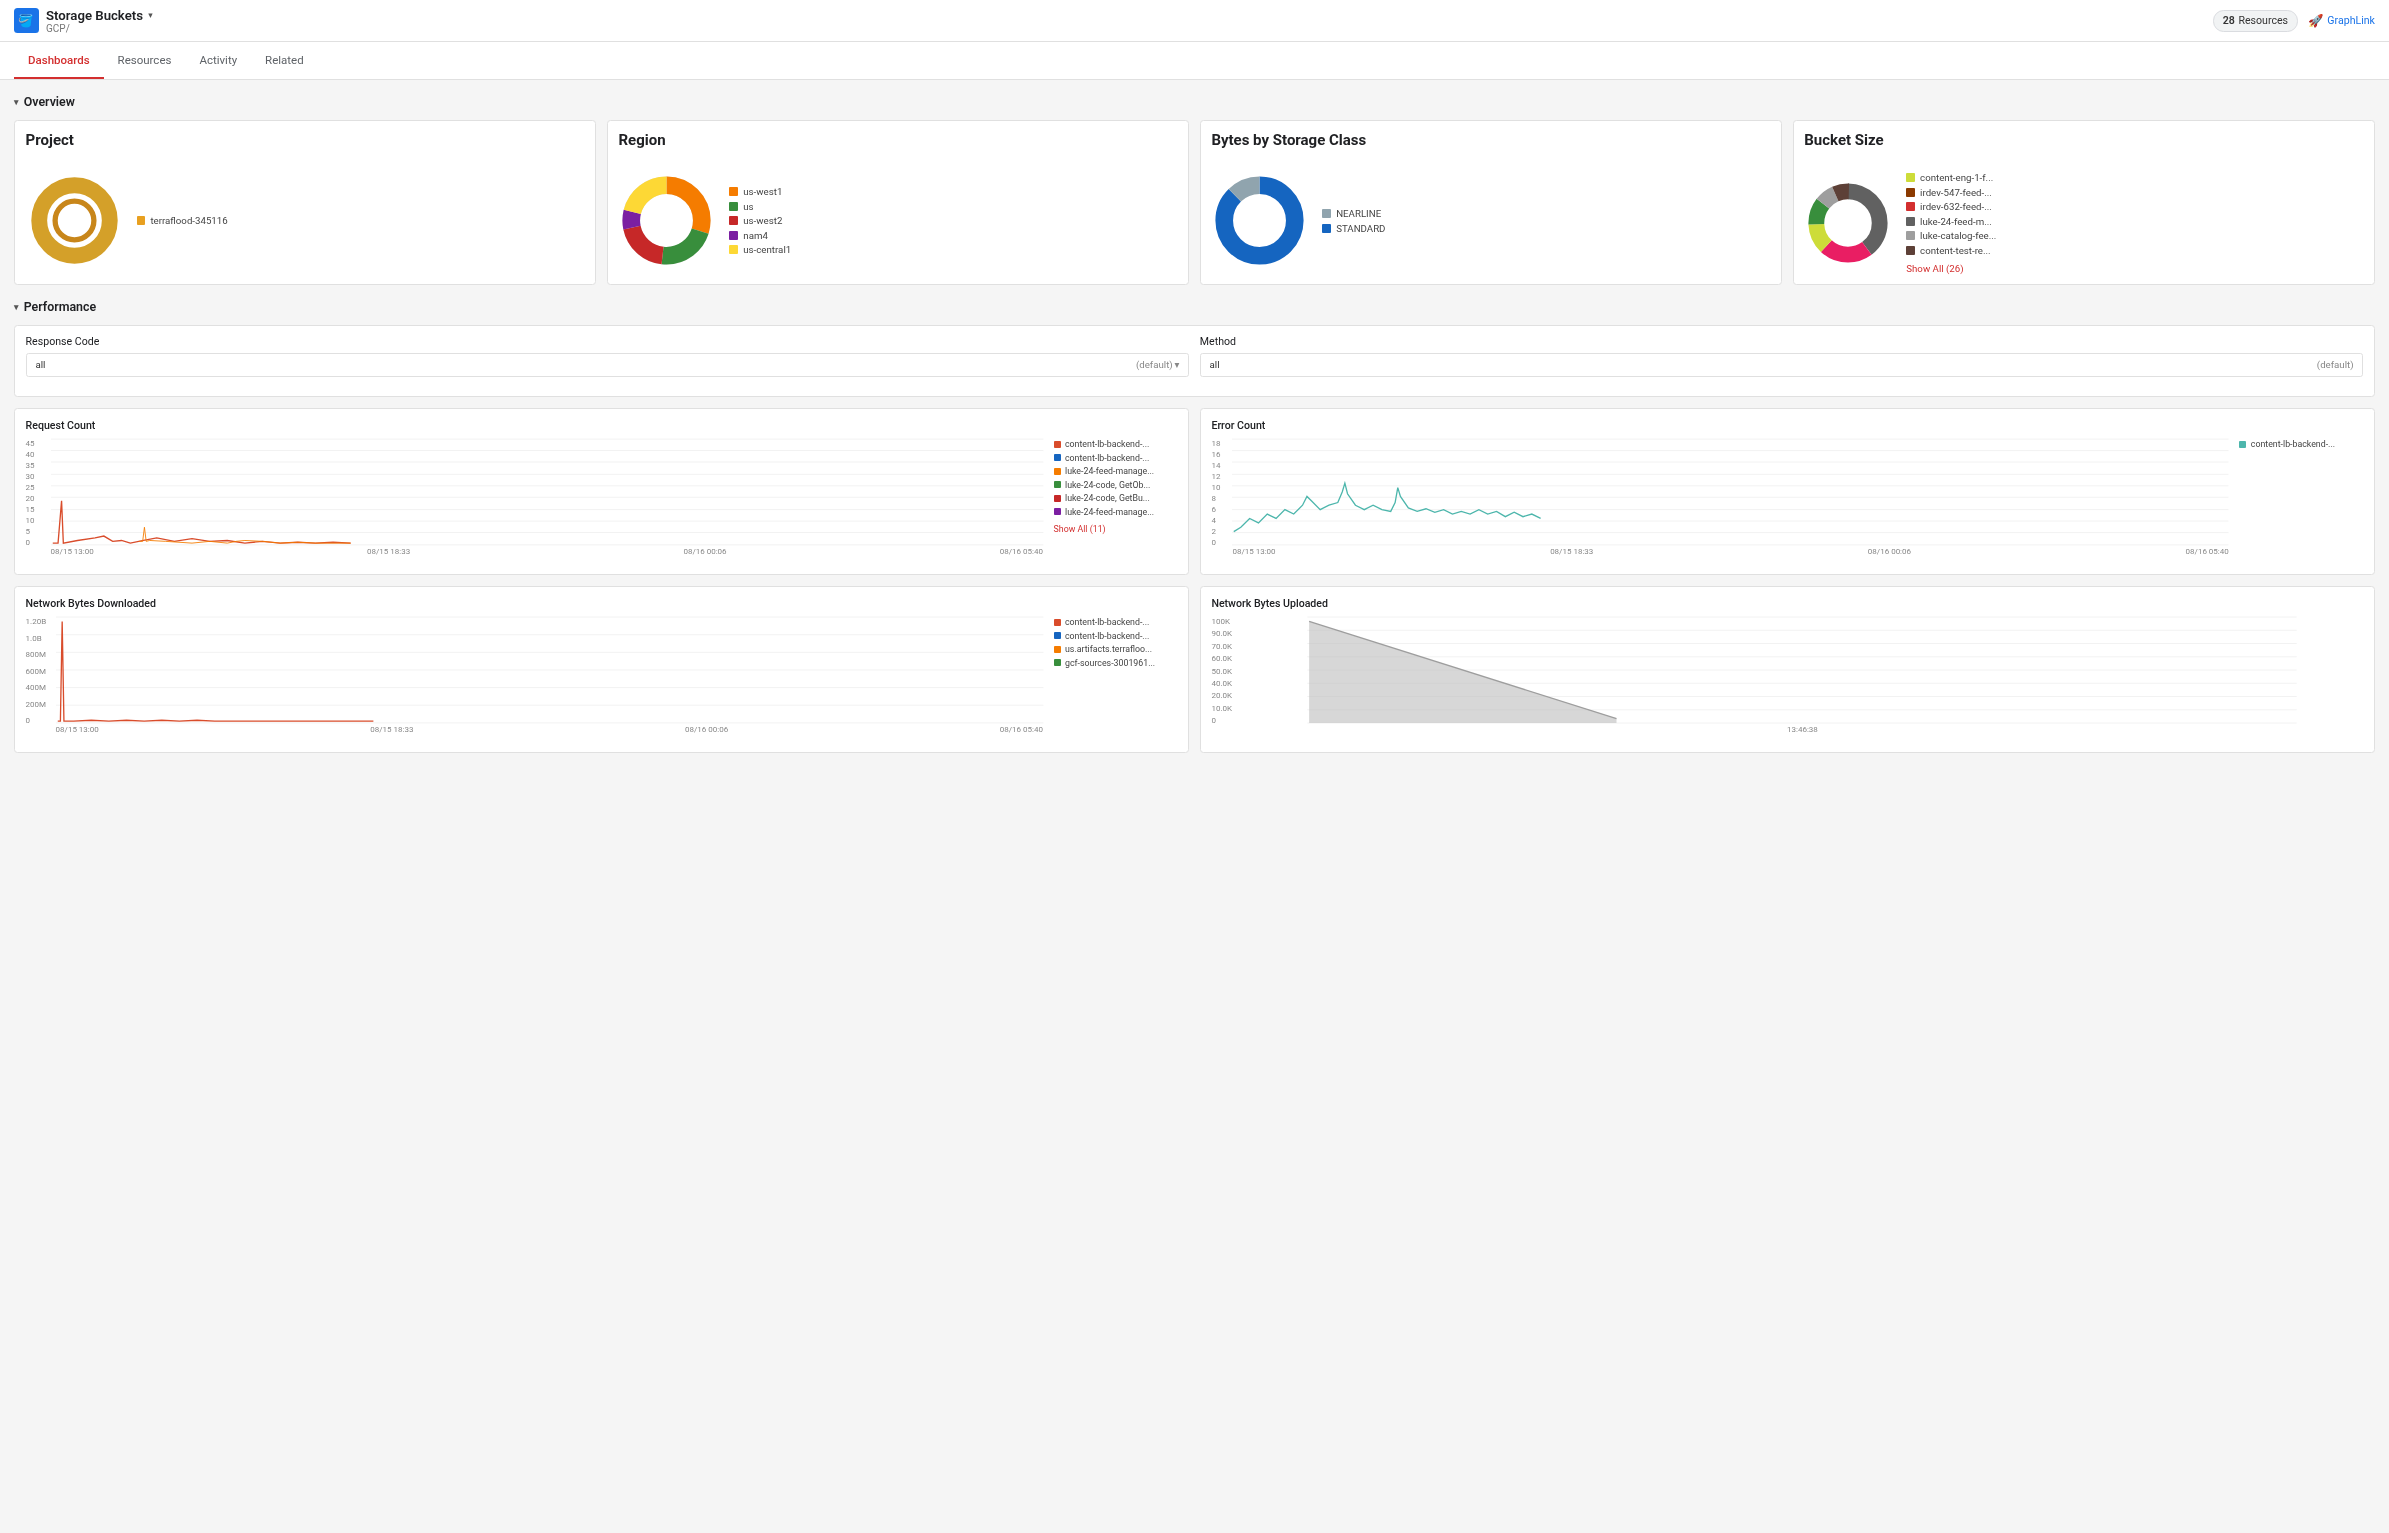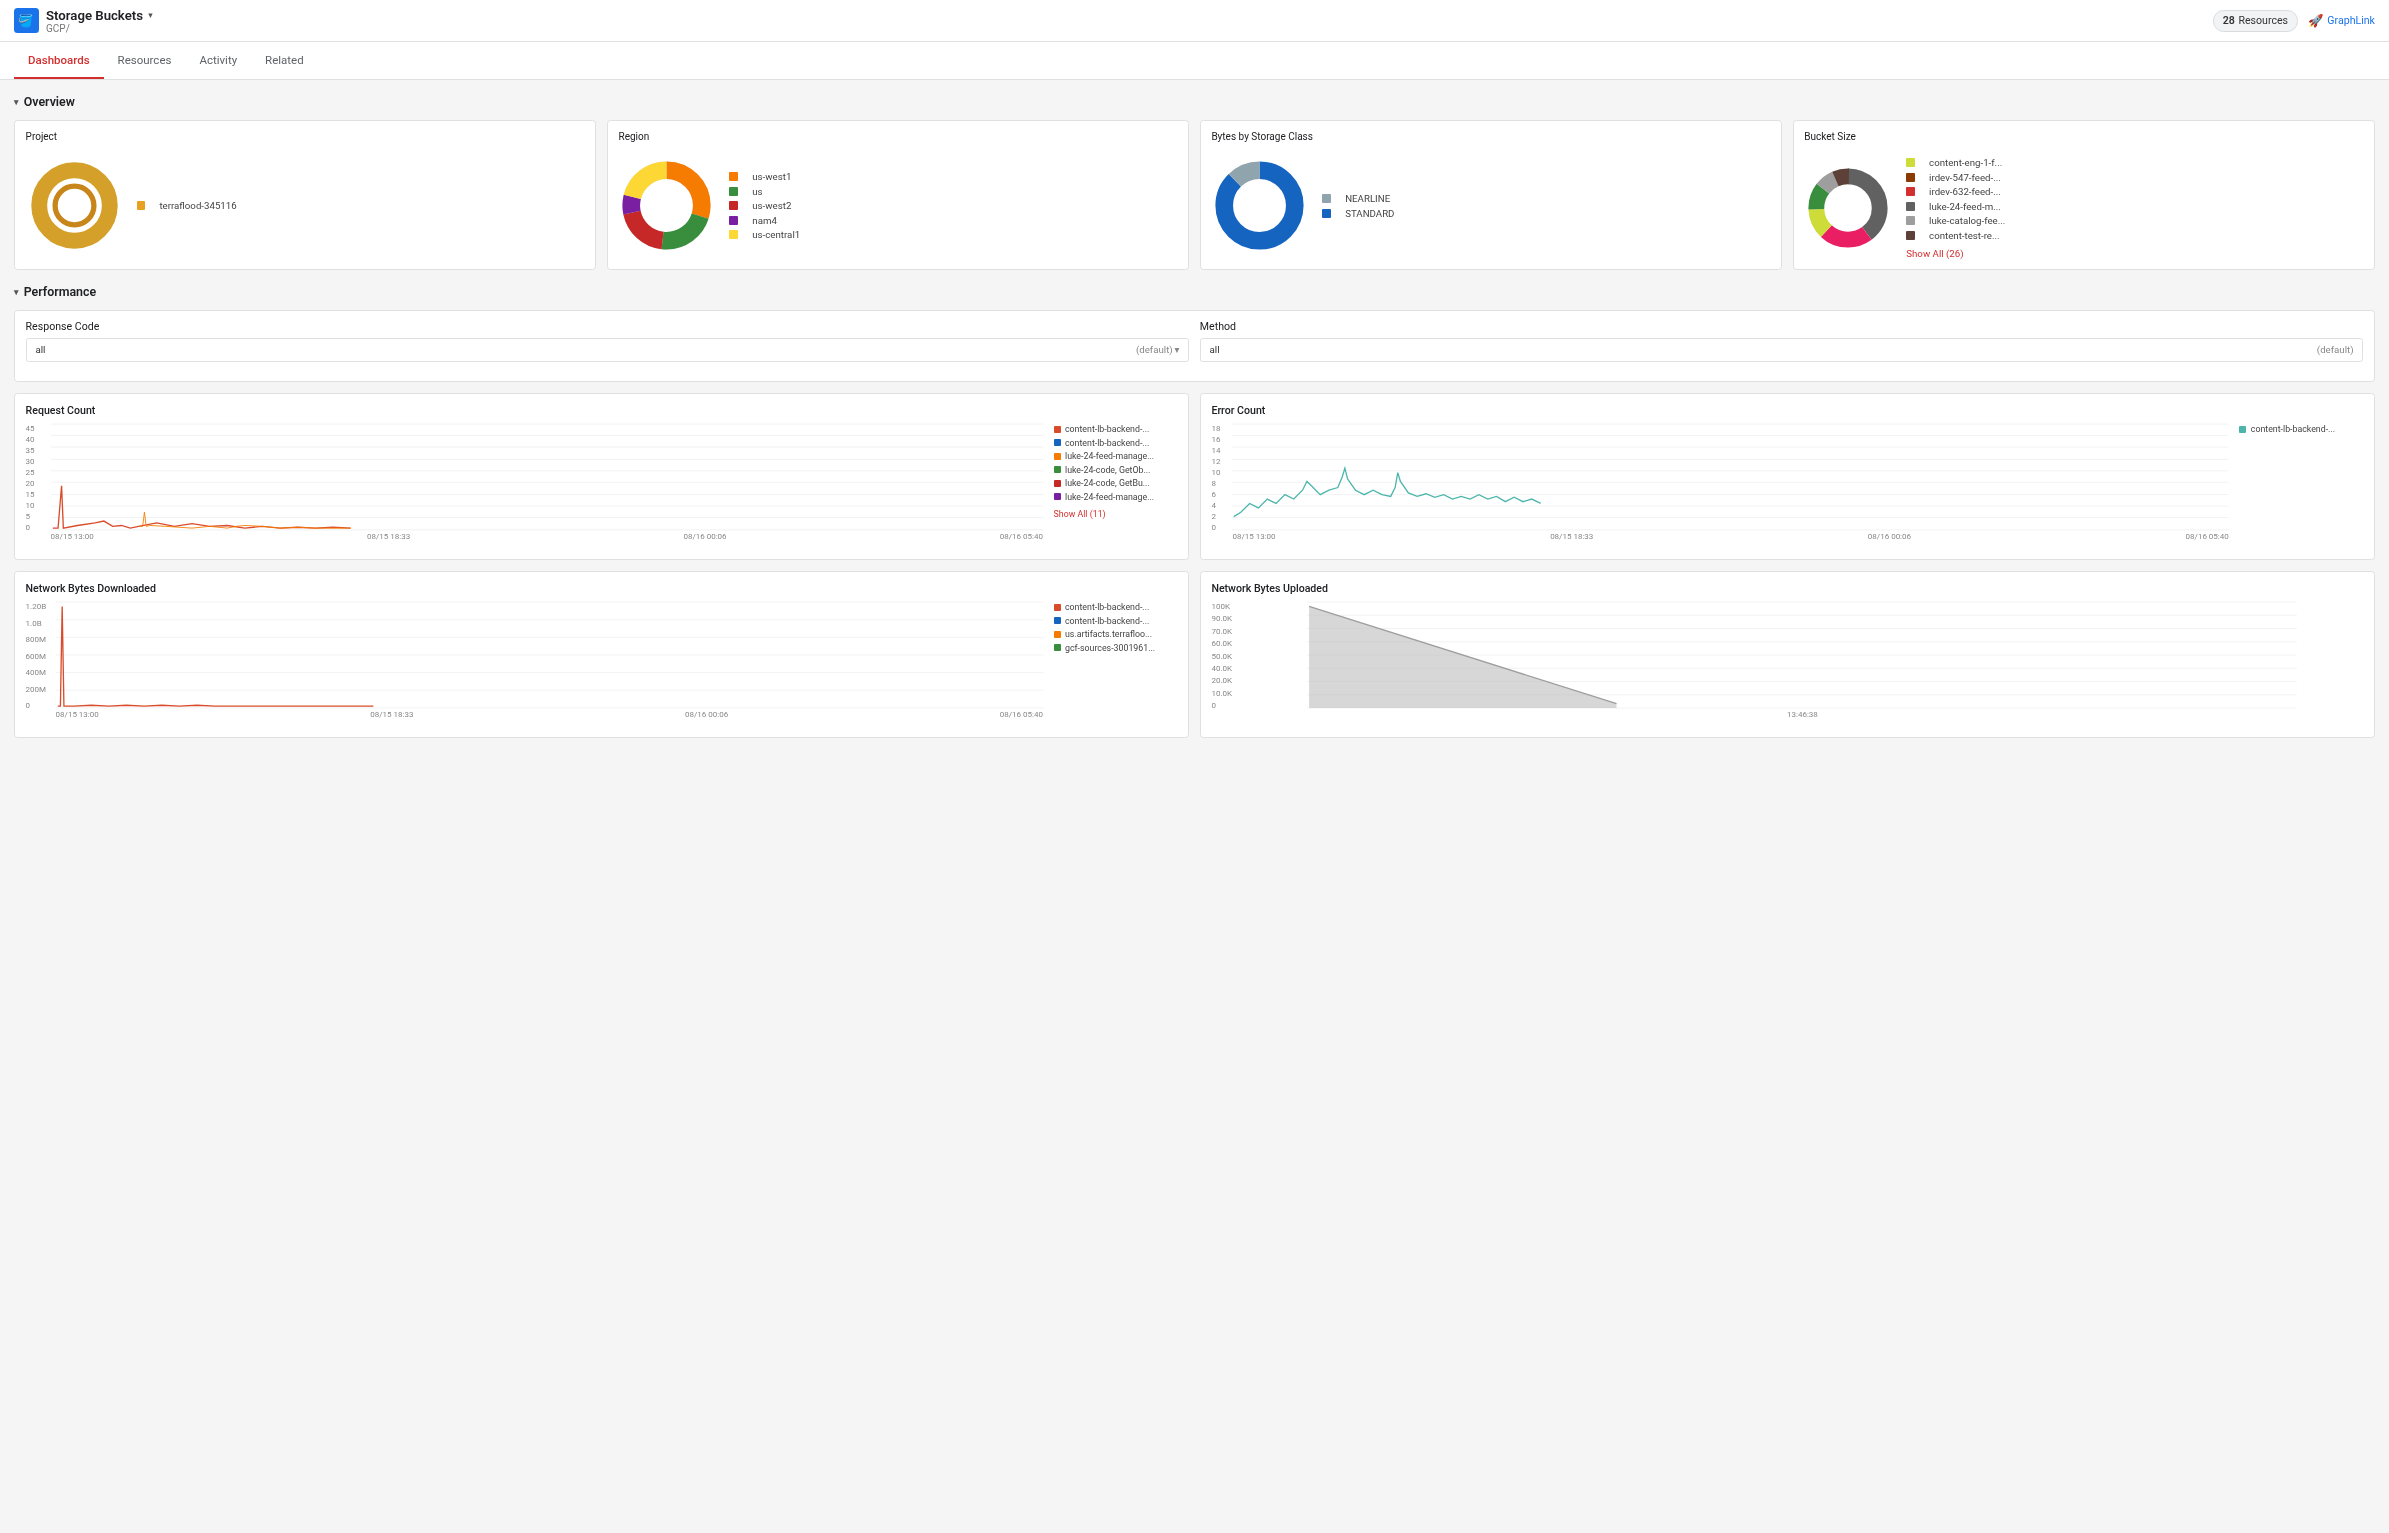--- a/index.html
+++ b/index.html
@@ -26,27 +26,27 @@
     
     .main-content { padding: 14px; overflow-y: auto; }
 
     
     .section-header { display: flex; align-items: center; gap: 5.3px; margin-bottom: 10.6px; font-size: 12.4px; font-weight: 600; color: #202124; }
     .section-toggle { color: #555; font-size: 8.8px; }
 
     
     .card-grid-4 { display: grid; grid-template-columns: repeat(4, 1fr); gap: 10.6px; margin-bottom: 14px; }
     .card { background: #fff; border: 0.9px solid #e0e0e0; border-radius: 3.5px; padding: 10.6px; }
-    .card-title { font-size: 10px; font-weight: 400; color: #202124; margin-bottom: 15px; }
+    .card-title { font-size: 15px; font-weight: 700; color: #202124; margin-bottom: 23px; }
 
     
     .donut-container { display: flex; align-items: center; gap: 14px; }
     .donut-chart { flex-shrink: 0; }
     .legend { display: flex; flex-direction: column; gap: 3.5px; }
-    .legend-item { display: flex; align-items: center; gap: 14px; font-size: 9.7px; color: #444; }
+    .legend-item { display: flex; align-items: center; gap: 5px; font-size: 9.7px; color: #444; }
     .legend-dot { width: 8.8px; height: 8.8px; border-radius: 0.9px; flex-shrink: 0; }
     .show-all-link { color: #d32f2f; font-size: 9.7px; cursor: pointer; margin-top: 3.5px; }
     .filter-row { display: grid; grid-template-columns: 1fr 1fr; gap: 10.6px; margin-bottom: 10.6px; }
     .filter-box { border: 0.9px solid #e0e0e0; border-radius: 2.6px; padding: 5.3px 8.8px; display: flex; align-items: center; justify-content: space-between; background: #fff; }
     .filter-label-text { font-size: 9.7px; color: #333; }
     .filter-default { font-size: 9.7px; color: #888; display: flex; align-items: center; gap: 1.8px; }
 
     
     .charts-grid { display: grid; grid-template-columns: 1fr 1fr; gap: 10.6px; margin-bottom: 10.6px; }
     .chart-card { background: #fff; border: 0.9px solid #e0e0e0; border-radius: 3.5px; padding: 10.6px; }

